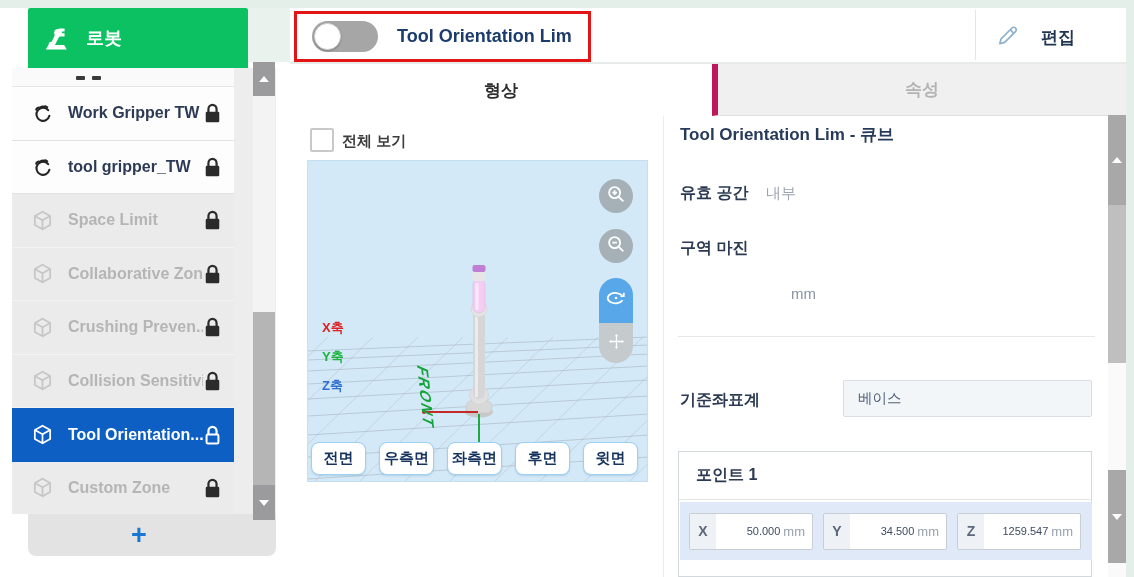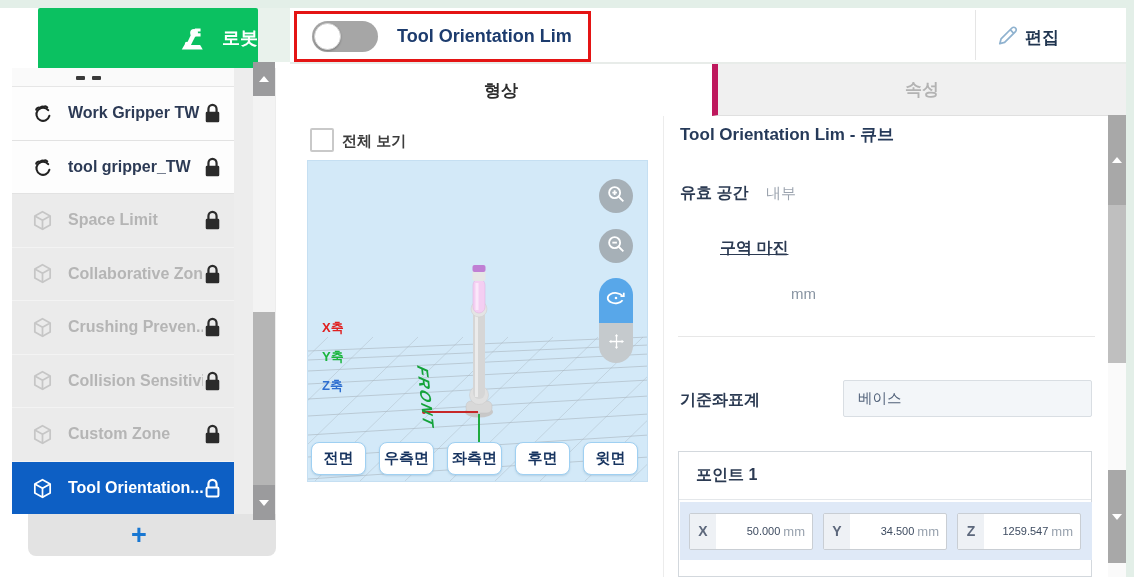--- a/index.html
+++ b/index.html
@@ -5,21 +5,21 @@
   html,body{margin:0;padding:0;background:#fff;}
   #app{position:relative;width:1134px;height:577px;overflow:hidden;background:#fff;
        font-family:"Liberation Sans","DejaVu Sans",sans-serif;-webkit-font-smoothing:antialiased;}
   .abs{position:absolute;}
   
   .strip-top{left:0;top:0;width:1134px;height:8px;background:#e3efe8;}
   .strip-right{left:1126px;top:0;width:8px;height:577px;background:#e3efe8;}
   .strip-hdr-gap{left:248px;top:8px;width:42px;height:54px;background:#e9f2ec;}
 
   
-  .sb-header{left:38px;top:8px;width:220px;height:60px;background:#0bc161;display:flex;align-items:center;border-radius:2px 2px 0 0;justify-content:flex-end;}
+  .sb-header{left:28px;top:8px;width:220px;height:60px;background:#0bc161;display:flex;align-items:center;border-radius:2px 2px 0 0;}
   .sb-header .ricon{margin-left:15px;display:flex;}
   .sb-header .rtitle{color:#fff;font-size:18px;font-weight:bold;margin-left:13px;}
   .sb-panel{left:28px;top:68px;width:248px;height:446px;background:#ededed;}
   .sb-list{left:12px;top:68px;width:222px;height:446px;overflow:hidden;}
   .srow{height:53.5px;display:flex;align-items:center;padding:0 0 0 18px;box-sizing:border-box;font-size:16px;font-weight:bold;cursor:pointer;}
   .srow .icn{width:25px;display:flex;justify-content:center;}
   .srow .lbl{margin-left:13px;white-space:nowrap;overflow:hidden;flex:1;}
   .srow .lck{margin-left:auto;margin-right:12px;display:flex;flex-shrink:0;}
   .srow.enabled{background:#fdfdfd;color:#2c3a55;border-bottom:1px solid #e2e2e2;}
   .srow.enabled .icn{color:#222;}
@@ -39,21 +39,21 @@
   .tri-down{width:0;height:0;border-left:5px solid transparent;border-right:5px solid transparent;border-top:6px solid #fff;}
 
   
   .topbar{left:290px;top:8px;width:836px;height:56px;background:#fff;border-bottom:2px solid #e8ece9;box-sizing:border-box;}
   .topbar-divider{left:975px;top:10px;width:1px;height:50px;background:#e5e5e5;}
   .red-box{left:294px;top:11px;width:297px;height:51px;border:3px solid #e41414;box-sizing:border-box;z-index:5;pointer-events:none;}
   .toggle{left:312px;top:21px;width:66px;height:31px;background:#a6a6a6;border-radius:16px;cursor:pointer;z-index:6;}
   .knob{position:absolute;left:2px;top:2px;width:27px;height:27px;border-radius:50%;background:#fff;border:1px solid #d2d2d2;box-sizing:border-box;box-shadow:0 1px 2px rgba(0,0,0,.25);}
   .toggle-label{left:397px;top:26px;font-size:18px;font-weight:bold;color:#1d3c6e;z-index:6;}
   .edit-btn{left:995px;top:18px;width:110px;height:38px;display:flex;align-items:center;cursor:pointer;}
-  .edit-btn .elabel{font-size:17px;font-weight:bold;color:#203550;margin-left:5px;}
+  .edit-btn .elabel{font-size:17px;font-weight:bold;color:#203550;margin-left:21px;}
 
   
   .tab{top:64px;height:52px;display:flex;align-items:center;justify-content:center;font-size:17px;font-weight:bold;cursor:pointer;box-sizing:border-box;}
   .tab.active{left:290px;width:422px;background:#fff;color:#2d2d2d;}
   .tab.inactive{left:712px;width:414px;background:#f0f0f0;color:#b3b3b3;border-bottom:1px solid #e0e0e0;border-left:6px solid #be185d;}
   .content-bg{left:290px;top:116px;width:836px;height:461px;background:#fff;}
   .content-vdiv{left:663px;top:116px;width:1px;height:461px;background:#ececec;}
 
   
   .chk{left:310px;top:128px;width:24px;height:24px;background:#fff;border:2px solid #c9c9c9;border-radius:2px;box-sizing:border-box;cursor:pointer;}
@@ -205,49 +205,49 @@
           </svg>
         </span>
         <span class="lbl">Collision Sensitivit</span>
         <span class="lck">
           <svg viewBox="0 0 22 26" width="19" height="22">
             <path d="M6.2 12V8.2a4.8 4.8 0 0 1 9.6 0V12" fill="none" stroke="#2b2b2b" stroke-width="2.6"></path>
             <rect x="3" y="11.5" width="16" height="12.5" rx="1.5" fill="#2b2b2b"></rect>
           </svg>
         </span>
       </div>
-      <div class="srow disabled">
-        <span class="icn">
-          <svg viewBox="0 0 24 24" width="23" height="23" fill="none" stroke="currentColor" stroke-width="1.8" stroke-linejoin="round">
-            <path d="M12 2.8 20 7.3 12 11.8 4 7.3Z"></path>
-            <path d="M4 7.3v9.4l8 4.5v-9.4"></path>
-            <path d="M20 7.3v9.4l-8 4.5"></path>
-          </svg>
-        </span>
-        <span class="lbl">Custom Zone</span>
-        <span class="lck">
-          <svg viewBox="0 0 22 26" width="19" height="22">
-            <path d="M6.2 12V8.2a4.8 4.8 0 0 1 9.6 0V12" fill="none" stroke="#2b2b2b" stroke-width="2.6"></path>
-            <rect x="3" y="11.5" width="16" height="12.5" rx="1.5" fill="#2b2b2b"></rect>
-          </svg>
-        </span>
-      </div>
       <div class="srow selected">
         <span class="icn">
           <svg viewBox="0 0 24 24" width="23" height="23" fill="none" stroke="currentColor" stroke-width="1.8" stroke-linejoin="round">
             <path d="M12 2.8 20 7.3 12 11.8 4 7.3Z"></path>
             <path d="M4 7.3v9.4l8 4.5v-9.4"></path>
             <path d="M20 7.3v9.4l-8 4.5"></path>
           </svg>
         </span>
         <span class="lbl">Tool Orientation...</span>
         <span class="lck">
           <svg viewBox="0 0 22 26" width="19" height="22">
             <path d="M6.2 12V8.2a4.8 4.8 0 0 1 9.6 0V12" fill="none" stroke="#ffffff" stroke-width="2.6"></path>
             <rect x="4" y="12.5" width="14" height="10.5" rx="1.5" fill="none" stroke="#ffffff" stroke-width="2.4"></rect>
+          </svg>
+        </span>
+      </div>
+      <div class="srow disabled">
+        <span class="icn">
+          <svg viewBox="0 0 24 24" width="23" height="23" fill="none" stroke="currentColor" stroke-width="1.8" stroke-linejoin="round">
+            <path d="M12 2.8 20 7.3 12 11.8 4 7.3Z"></path>
+            <path d="M4 7.3v9.4l8 4.5v-9.4"></path>
+            <path d="M20 7.3v9.4l-8 4.5"></path>
+          </svg>
+        </span>
+        <span class="lbl">Custom Zone</span>
+        <span class="lck">
+          <svg viewBox="0 0 22 26" width="19" height="22">
+            <path d="M6.2 12V8.2a4.8 4.8 0 0 1 9.6 0V12" fill="none" stroke="#2b2b2b" stroke-width="2.6"></path>
+            <rect x="3" y="11.5" width="16" height="12.5" rx="1.5" fill="#2b2b2b"></rect>
           </svg>
         </span>
       </div>
     </div>
   <div class="abs sb-plus">
     <span>+</span>
   </div>
 
   <div class="abs sb-scroll">
     <div class="scr-btn" style="top:0;height:34px;">
@@ -379,21 +379,21 @@
         <div class="vbtn">윗면</div>
       </div>
   <div class="axis-lab" style="top: 158px; color: rgb(224, 32, 32);">X축</div>
       <div class="axis-lab" style="top: 187px; color: rgb(25, 181, 60);">Y축</div>
       <div class="axis-lab" style="top: 216px; color: rgb(47, 111, 208);">Z축</div>
     </div>
 
   <div class="abs p-title">Tool Orientation Lim - 큐브</div>
   <div class="abs p-lab" style="left:680px;top:183px;">유효 공간</div>
   <div class="abs p-val" style="left:766px;top:184px;">내부</div>
-  <div class="abs p-lab" style="left:720px;top:238px;text-decoration:underline;">구역 마진</div>
+  <div class="abs p-lab" style="left:680px;top:238px;">구역 마진</div>
   <div class="abs unit" style="left:791px;top:285px;">mm</div>
   <div class="abs hdiv"></div>
   <div class="abs p-lab" style="left:680px;top:390px;">기준좌표계</div>
   <div class="abs inp ref-inp">베이스</div>
 
   <div class="abs point-box">
     <div class="point-title">포인트 1</div>
     <div class="point-hdiv"></div>
     <div class="coord-row">
         <div class="coord-field">

